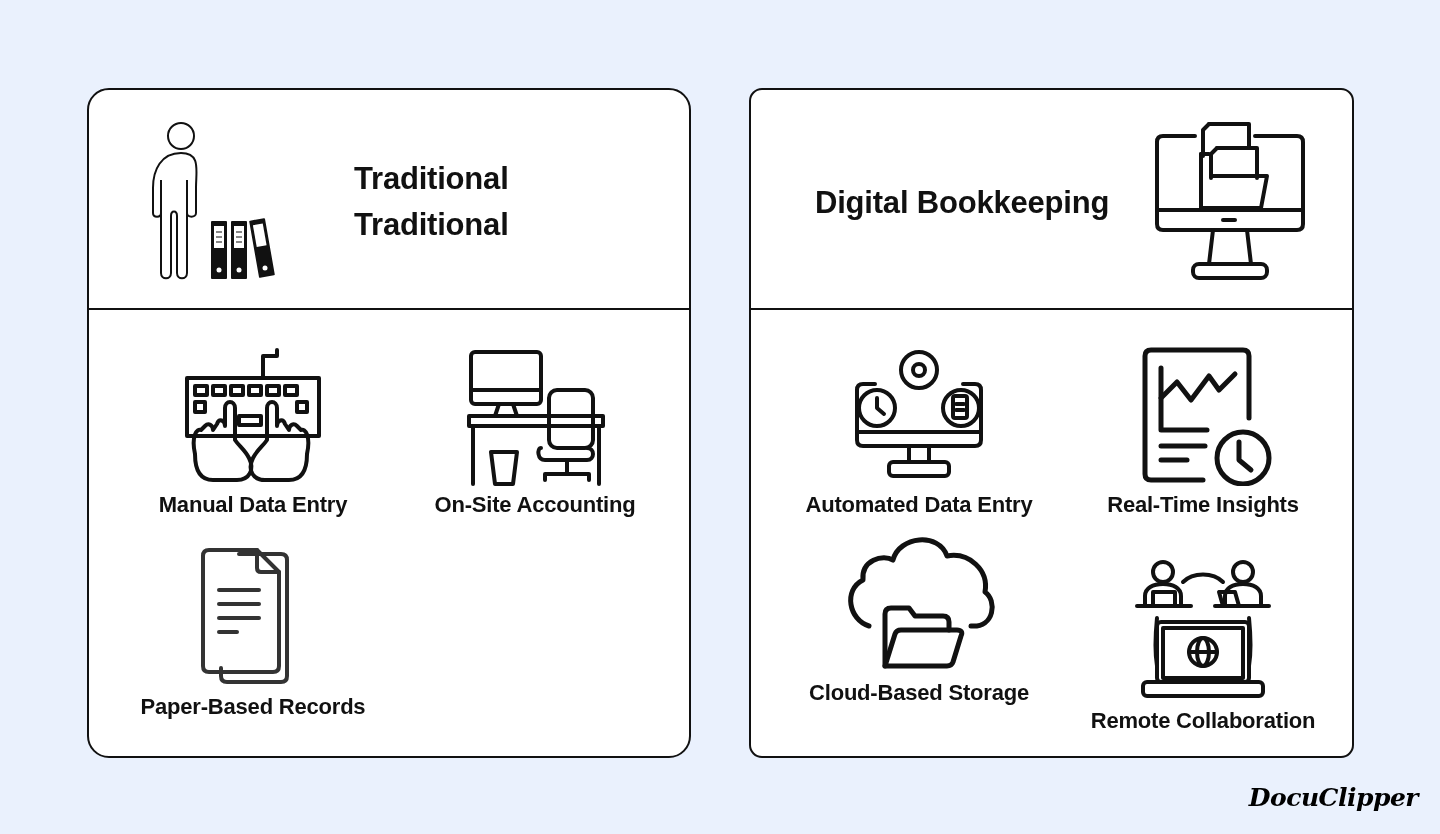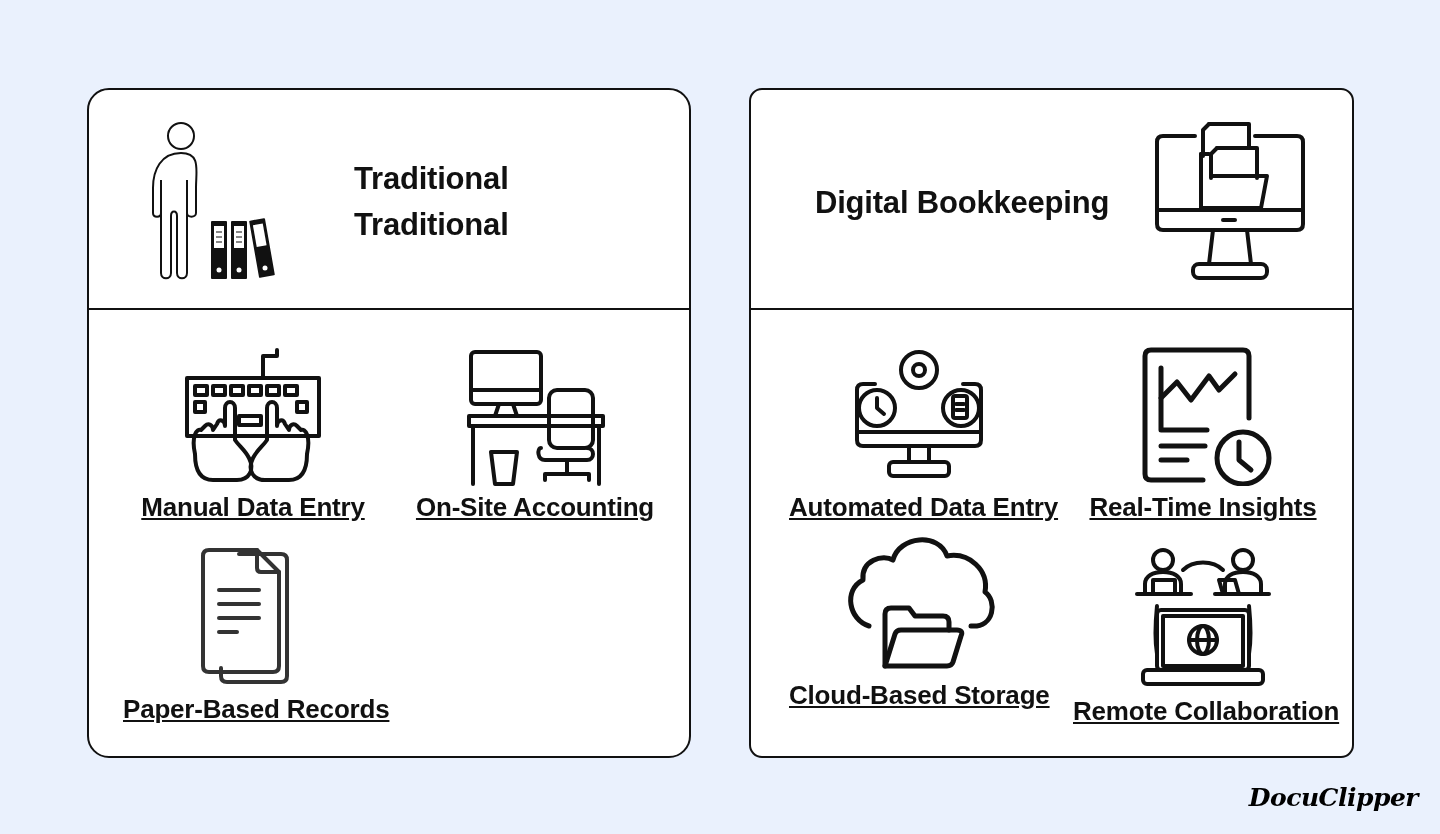--- a/index.html
+++ b/index.html
@@ -44,26 +44,25 @@
 
   .feature {
     position: absolute;
     width: 260px;
     text-align: center;
   }
   .feature svg { display: block; margin: 0 auto; }
   .feature-label {
     display: block;
     font-weight: bold;
-    font-size: 26px;
+    font-size: 22px;
     color: #111;
     white-space: nowrap;
     margin-top: 6px;
     letter-spacing: -0.2px;
-    text-decoration: underline;
   }
   .logo {
     position: absolute;
     right: 22px; bottom: 22px;
     font-family: "DejaVu Serif", serif;
     font-style: italic;
     font-weight: bold;
     font-size: 25px;
     color: #000000;
     letter-spacing: -0.5px;
@@ -225,21 +224,21 @@
     <svg width="160" height="144" viewBox="0 0 160 144">
       <g fill="none" stroke="#111" stroke-width="5" stroke-linejoin="round" stroke-linecap="round">
         <path d="M30 96 C10 90 4 60 24 50 C22 30 44 24 54 30 C60 6 100 2 108 26 C130 22 150 40 146 62 C158 70 156 98 132 96"></path>
         <path d="M46 136 L46 84 C46 80 48 78 52 78 L70 78 L76 86 L104 86 C108 86 110 88 110 92 L110 100"></path>
         <path d="M46 136 L56 104 C57 101 59 100 62 100 L118 100 C122 100 124 102 122 106 L114 132 C113 135 111 136 108 136 Z"></path>
       </g>
     </svg>
     <span class="feature-label">Cloud-Based Storage</span>
   </div>
 
-  <div class="feature" style="left:322px; top:456px;">
+  <div class="feature" style="left:322px; top:468px;">
     <svg width="144" height="144" viewBox="0 0 144 144">
       <g fill="none" stroke="#111" stroke-width="4" stroke-linejoin="round" stroke-linecap="round">
         <circle cx="32" cy="14" r="10"></circle>
         <circle cx="112" cy="14" r="10"></circle>
         <path d="M14 48 L14 38 C14 30 22 26 32 26 C42 26 50 30 50 38 L50 48"></path>
         <path d="M94 48 L94 38 C94 30 102 26 112 26 C122 26 130 30 130 38 L130 48"></path>
         <rect x="22" y="34" width="22" height="14"></rect>
         <path d="M88 34 L104 34 L108 48 L92 48 Z"></path>
         <line x1="6" y1="48" x2="60" y2="48"></line>
         <line x1="84" y1="48" x2="138" y2="48"></line>

